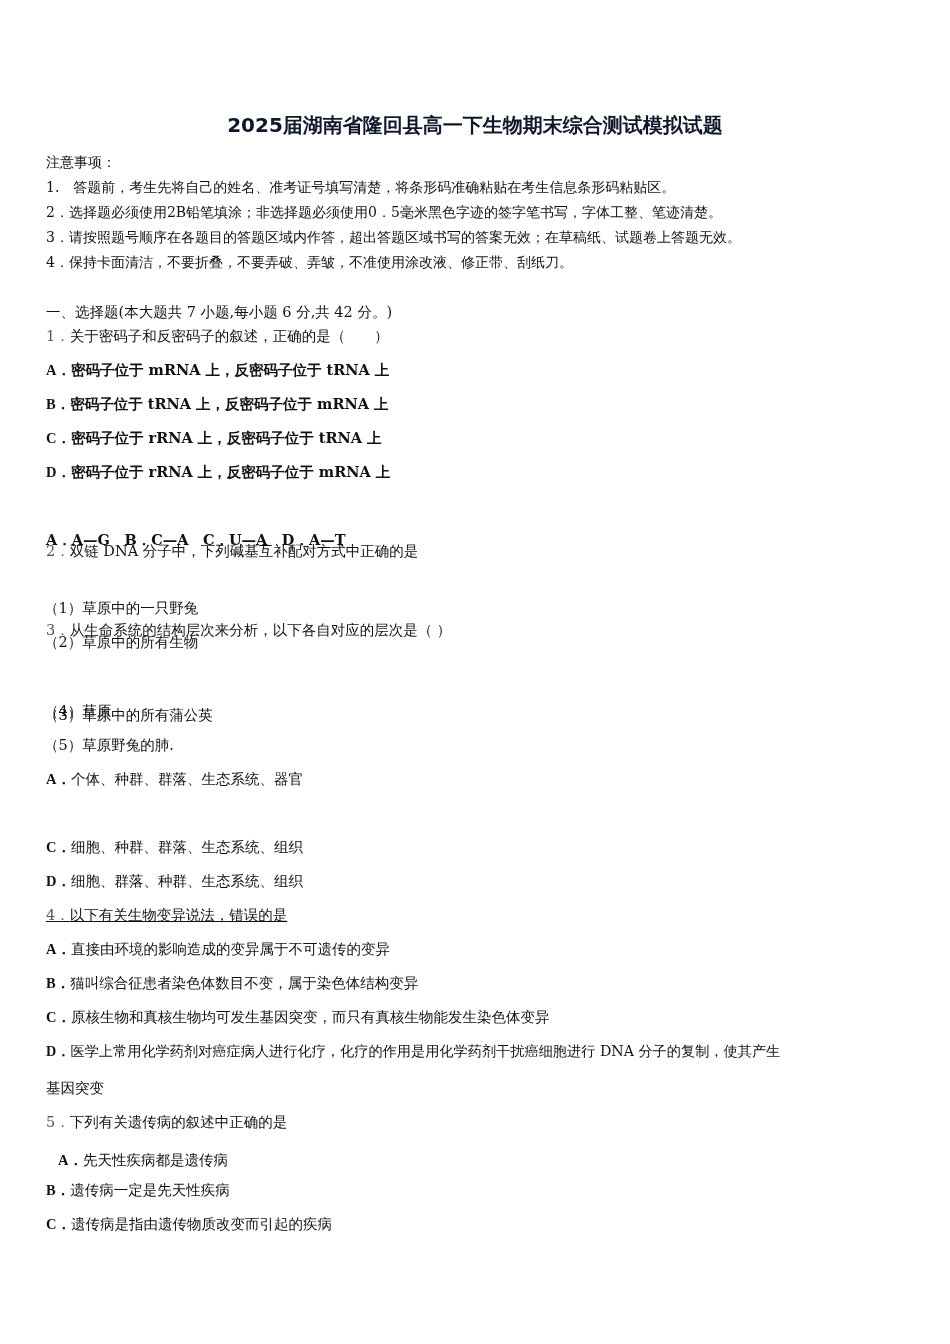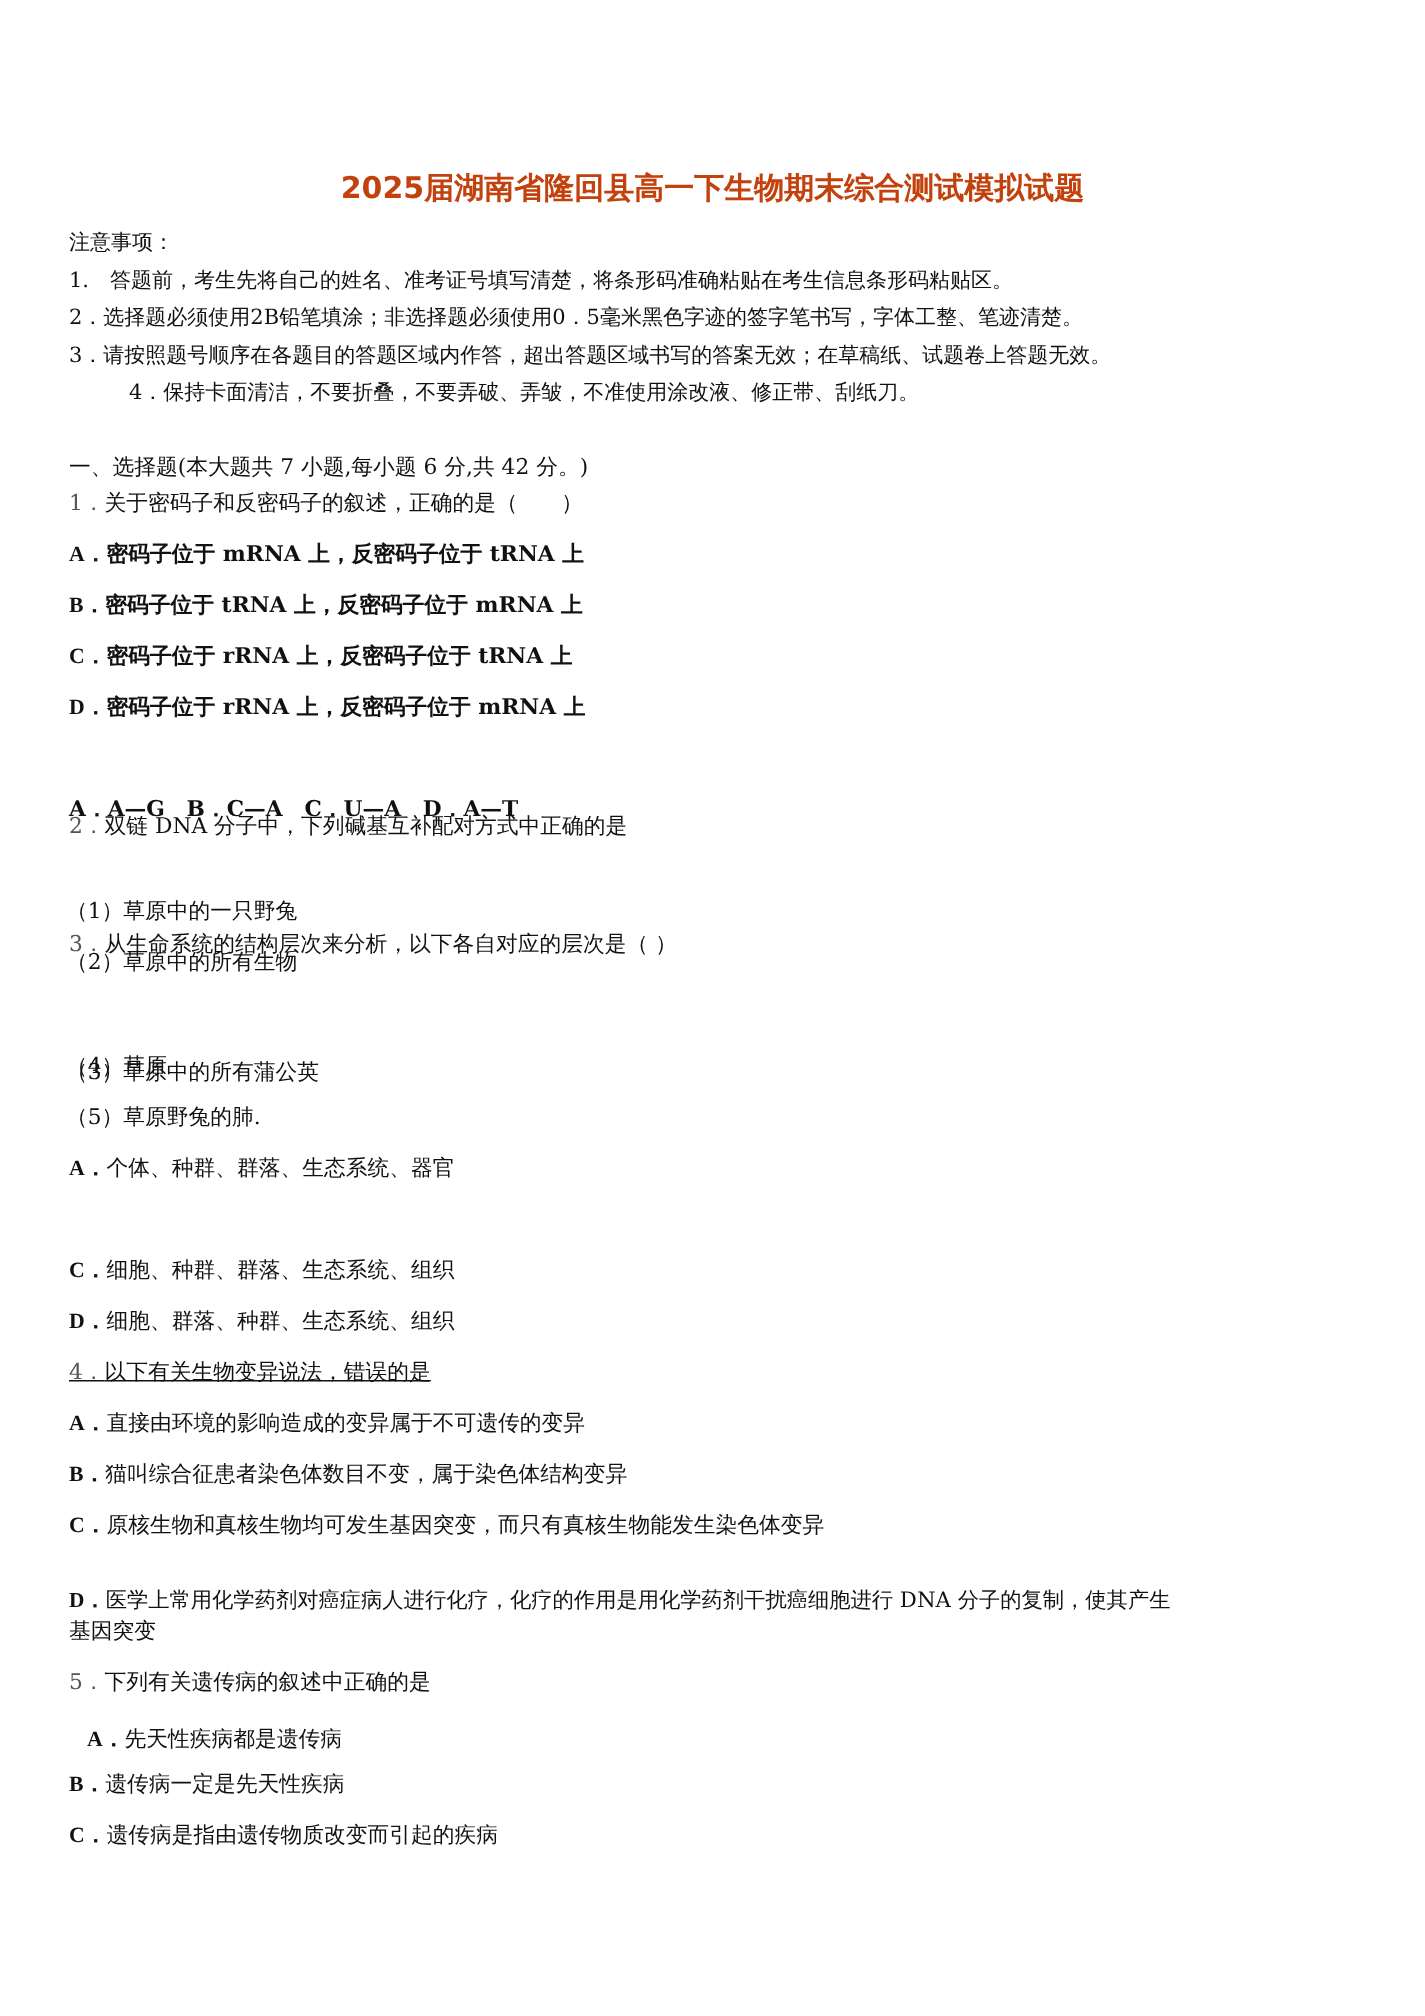--- a/index.html
+++ b/index.html
@@ -1,39 +1,39 @@
 <!DOCTYPE html>
 <html><head>
 <meta charset="utf-8">
 <style>
   html, body { margin: 0; padding: 0; background: #ffffff; }
   body { width: 950px; height: 1344px; position: relative; overflow: hidden;
          font-family: "DejaVu Serif", "Liberation Serif", serif; color: #111; }
   .page { position: absolute; left: 0; top: 0; width: 950px; height: 1344px; }
   .title { position: absolute; left: 0; top: 112px; width: 950px; text-align: center;
            font-family: "DejaVu Sans", "Liberation Sans", sans-serif; font-weight: bold;
-           font-size: 20px; letter-spacing: 0px; color: #c2410c; }
+           font-size: 20px; letter-spacing: 0px; color: #0f172a; }
   .line { position: absolute; left: 46px; white-space: nowrap; font-size: 14.5px; line-height: 20px; }
   .notice { font-size: 14px; }
   .num { color: #555; }
   .opt { font-weight: bold; }
   .optlabel { font-weight: bold; font-family: "Liberation Serif", serif; }
 </style>
 </head>
 <body>
 
 <div class="page">
 
   <div class="title">2025届湖南省隆回县高一下生物期末综合测试模拟试题</div>
 
   <div class="line notice" style="top:152px;">注意事项：</div>
   <div class="line notice" style="top:177px;">1.　答题前，考生先将自己的姓名、准考证号填写清楚，将条形码准确粘贴在考生信息条形码粘贴区。</div>
   <div class="line notice" style="top:202px;">2．选择题必须使用2B铅笔填涂；非选择题必须使用0．5毫米黑色字迹的签字笔书写，字体工整、笔迹清楚。</div>
   <div class="line notice" style="top:227px;">3．请按照题号顺序在各题目的答题区域内作答，超出答题区域书写的答案无效；在草稿纸、试题卷上答题无效。</div>
-  <div class="line notice" style="top:252px;margin-left:40px;">4．保持卡面清洁，不要折叠，不要弄破、弄皱，不准使用涂改液、修正带、刮纸刀。</div>
+  <div class="line notice" style="top:252px;">4．保持卡面清洁，不要折叠，不要弄破、弄皱，不准使用涂改液、修正带、刮纸刀。</div>
 
   <div class="line" style="top:302px;">一、选择题(本大题共 7 小题,每小题 6 分,共 42 分。)</div>
 
   <div class="line" style="top:326px;">
     <span class="num">1．</span><span>关于密码子和反密码子的叙述，正确的是（　　）</span>
   </div>
   <div class="line" style="top:360px;">
     <span class="optlabel">A．</span><span class="opt">密码子位于 mRNA 上，反密码子位于 tRNA 上</span>
   </div>
   <div class="line" style="top:394px;">
@@ -74,21 +74,21 @@
   </div>
   <div class="line" style="top:939px;">
     <span class="optlabel">A．</span><span>直接由环境的影响造成的变异属于不可遗传的变异</span>
   </div>
   <div class="line" style="top:973px;">
     <span class="optlabel">B．</span><span>猫叫综合征患者染色体数目不变，属于染色体结构变异</span>
   </div>
   <div class="line" style="top:1007px;">
     <span class="optlabel">C．</span><span>原核生物和真核生物均可发生基因突变，而只有真核生物能发生染色体变异</span>
   </div>
-  <div class="line" style="top:1041px; font-size:14.2px;margin-top:16px;">
+  <div class="line" style="top:1041px; font-size:14.2px;">
     <span class="optlabel">D．</span><span>医学上常用化学药剂对癌症病人进行化疗，化疗的作用是用化学药剂干扰癌细胞进行 DNA 分子的复制，使其产生</span>
   </div>
   <div class="line" style="top:1078px;">基因突变</div>
 
   <div class="line" style="top:1112px;">
     <span class="num">5．</span><span>下列有关遗传病的叙述中正确的是</span>
   </div>
   <div class="line" style="top:1150px;margin-left:12px;">
     <span class="optlabel">A．</span><span>先天性疾病都是遗传病</span>
   </div>

